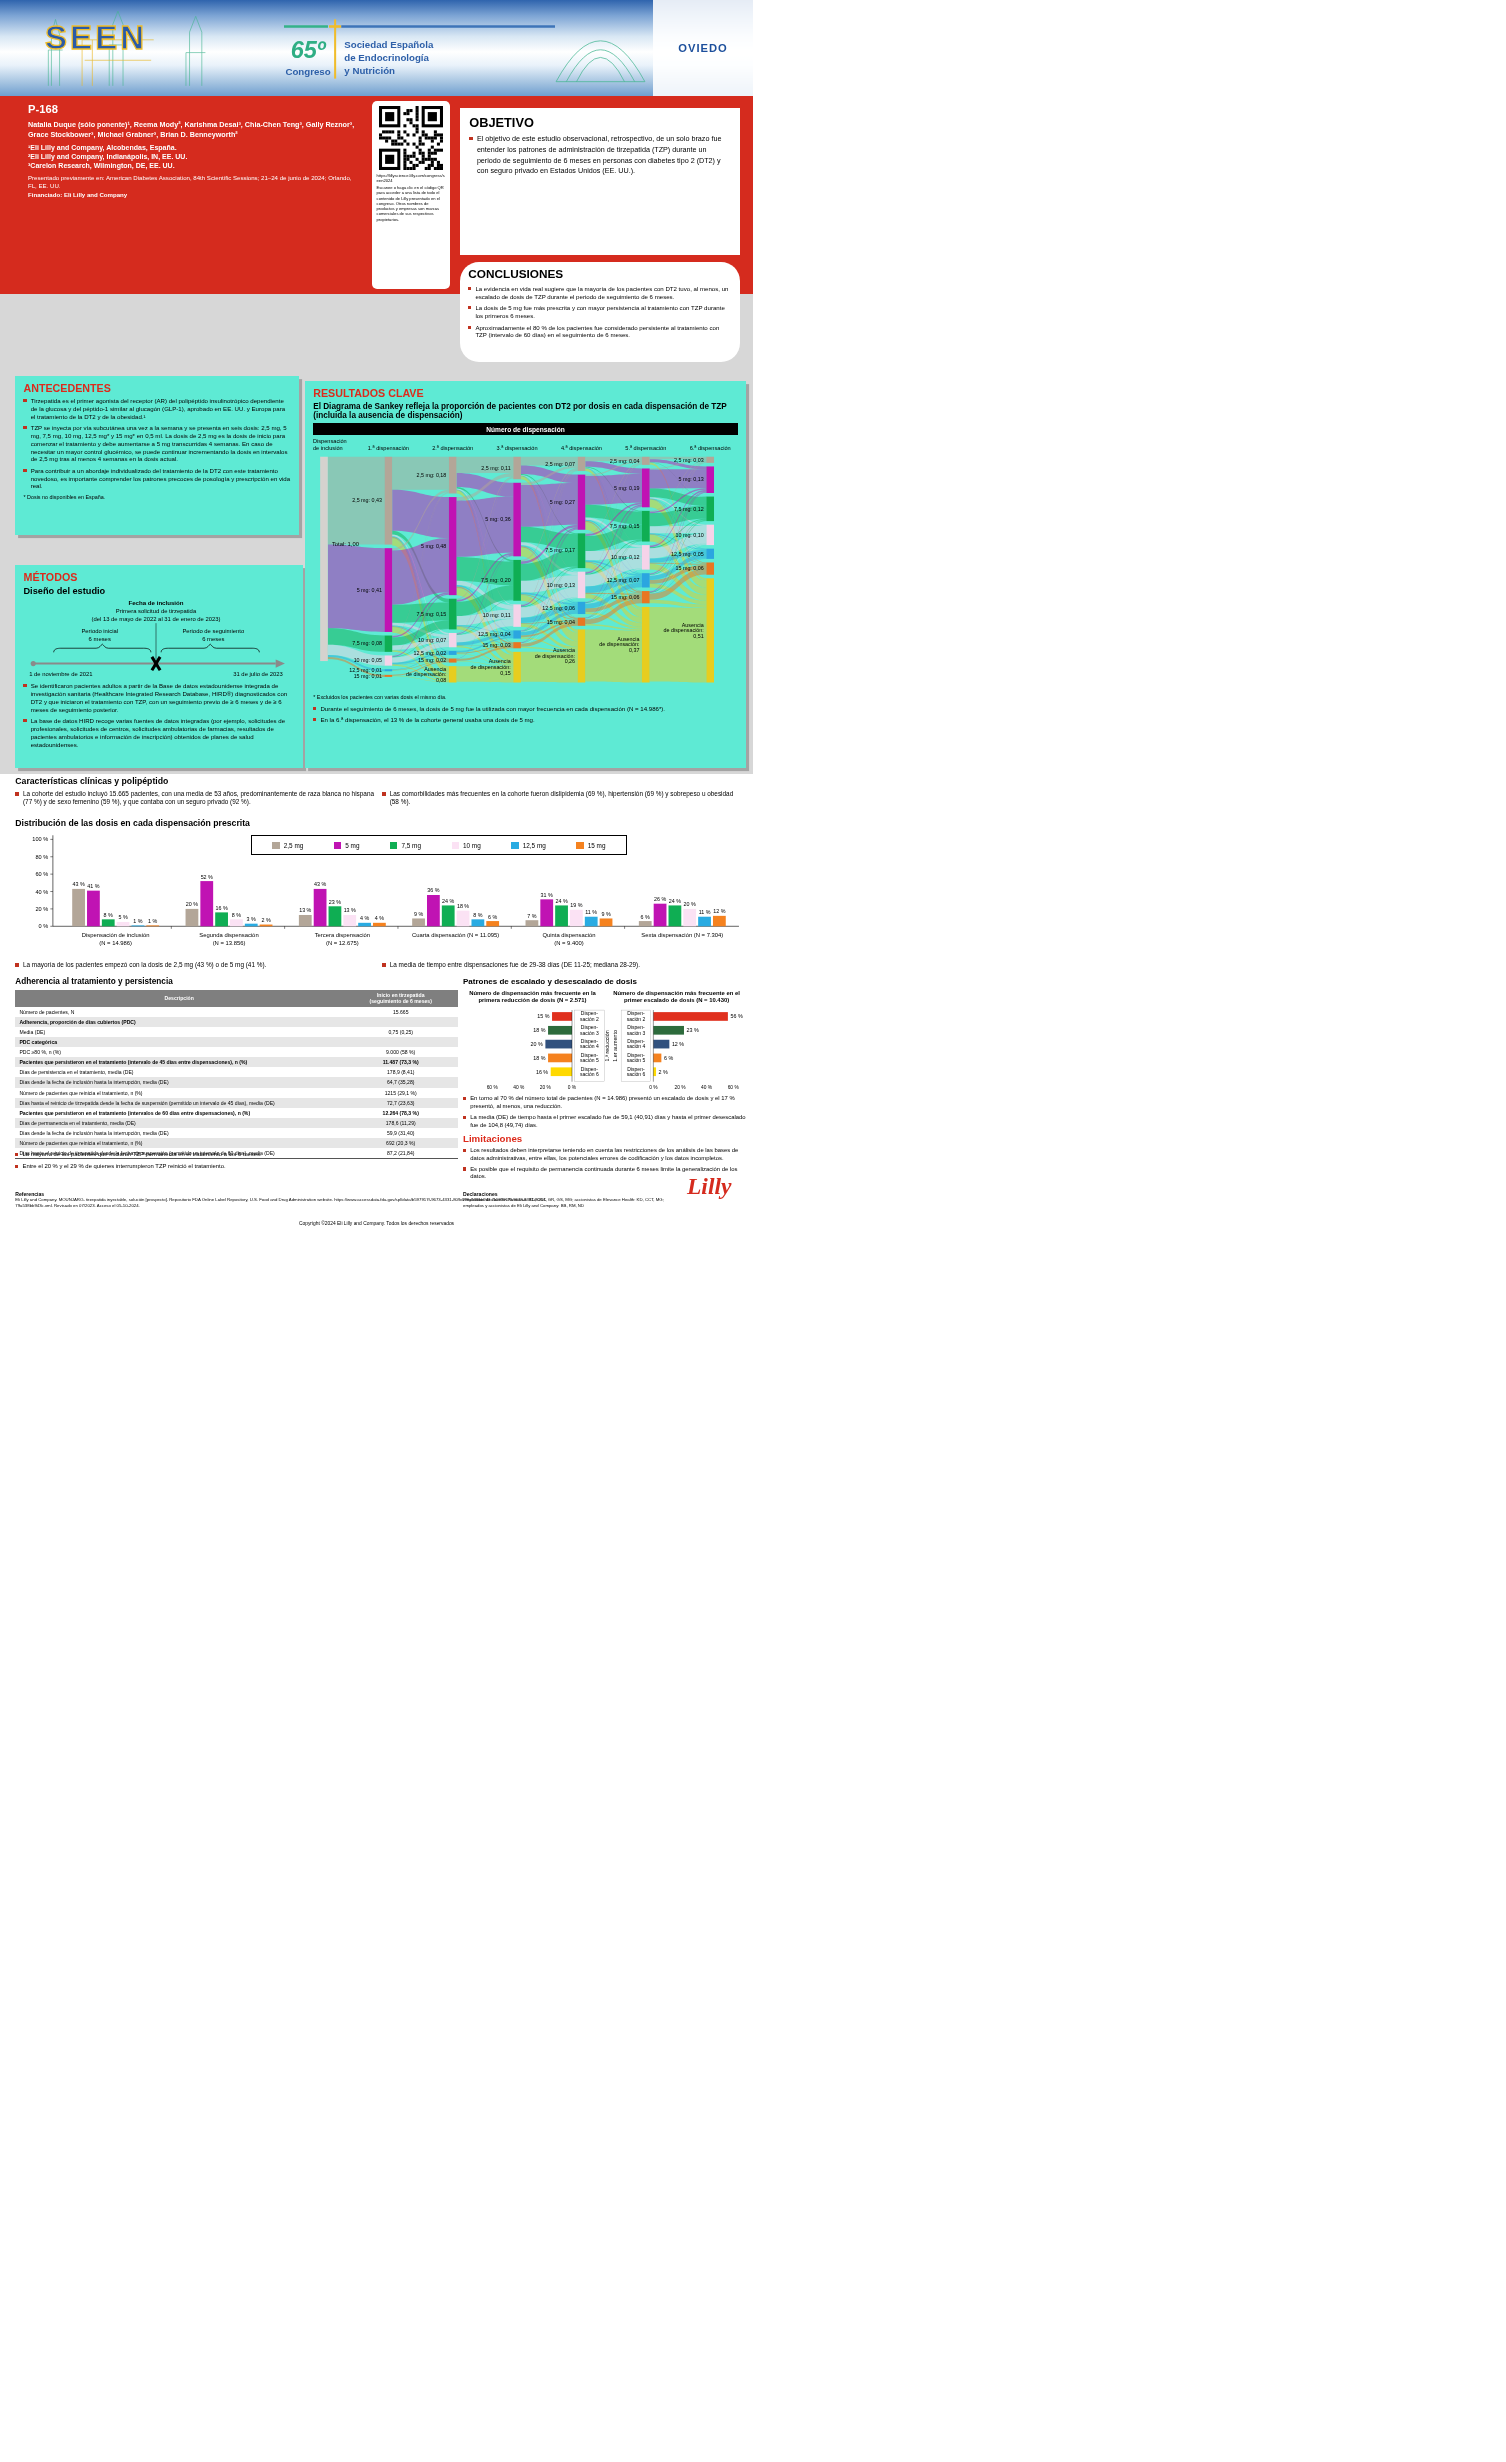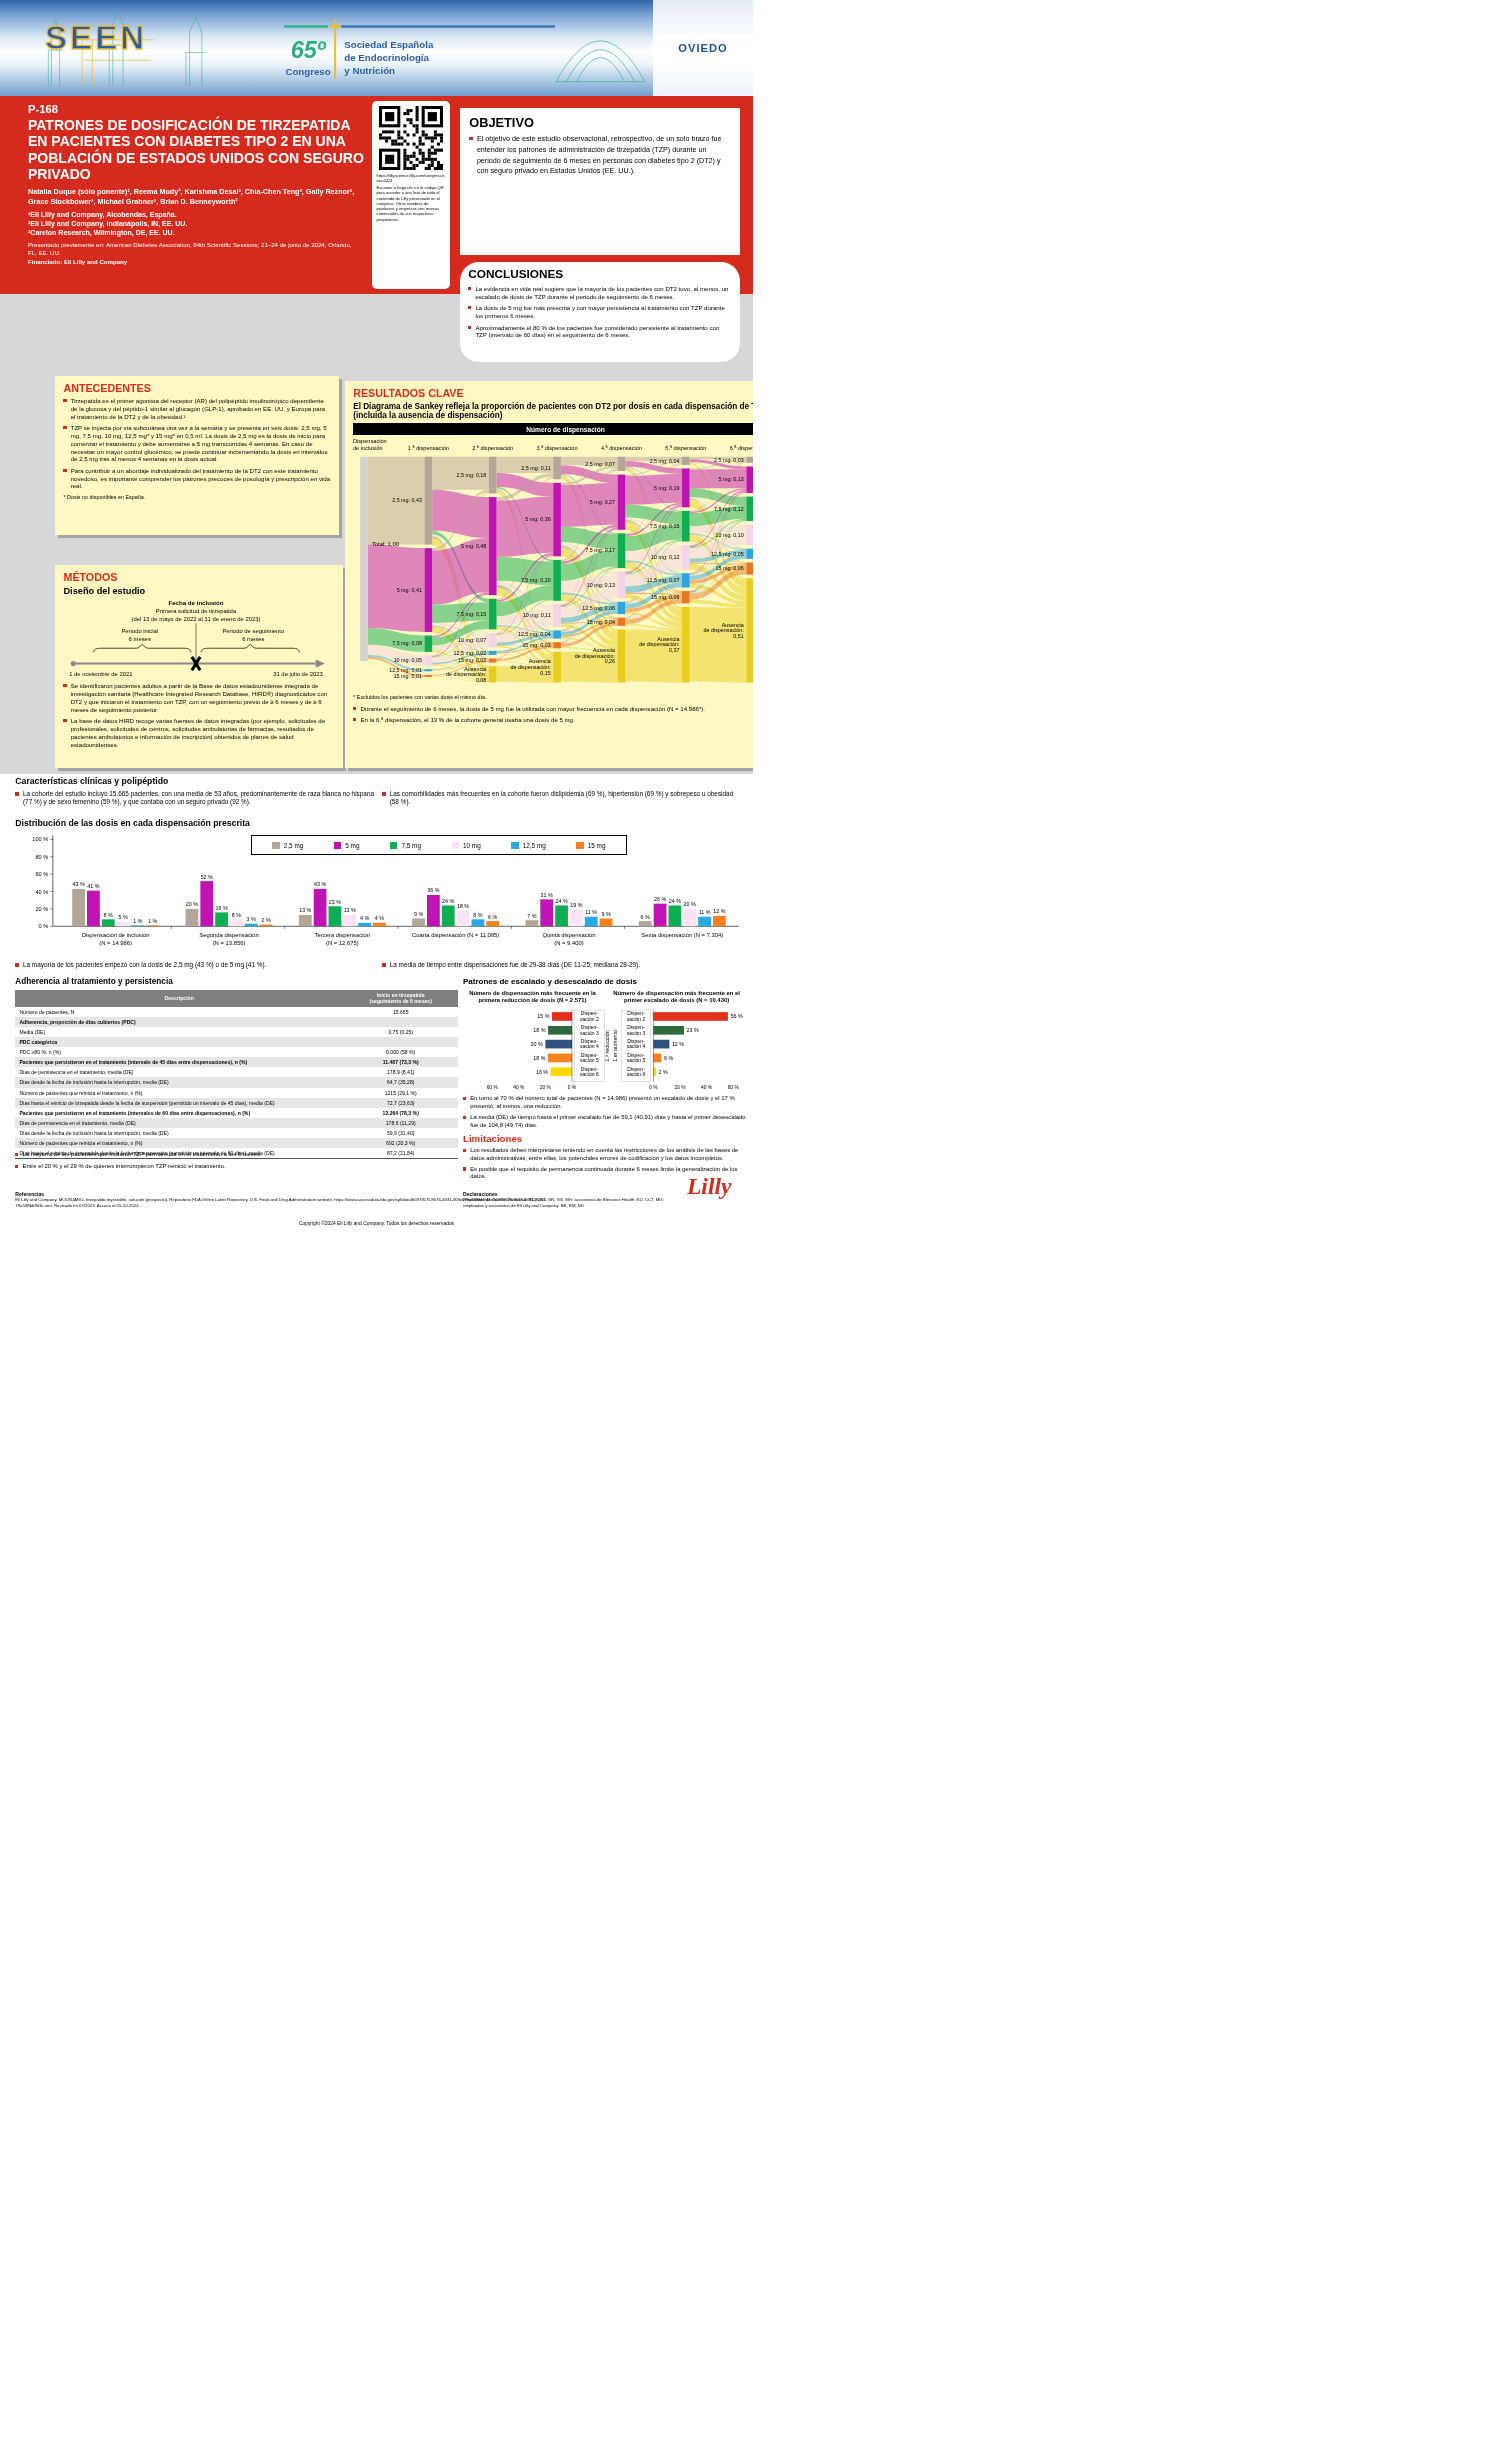--- a/index.html
+++ b/index.html
@@ -32,21 +32,21 @@
   .qr-text{font-size:4.1px;line-height:1.28;margin-top:3.1px;word-break:break-all;}
   .qr-caption{word-break:normal;margin-top:1.5px;}
 
   .white-box{background:#fff;color:#000;box-sizing:border-box;}
   #objetivo-box{left:460px;top:108px;width:280px;height:147px;padding:7.2px 9.2px;}
   #conclusiones-box{left:460px;top:262px;width:280px;height:100px;padding:5.1px 8.2px;border-radius:19px;}
   .box-heading{font-size:12.8px;font-weight:bold;margin-bottom:4.1px;}
 
   
   #gray-bg{left:0;top:294px;width:753px;height:480px;background:#d7d7d7;}
-  .card{background:#fef9c3;box-shadow:3.1px 3.1px 0 #a3a3a3;box-sizing:border-box;margin-left:40px;}
+  .card{background:#5eead4;box-shadow:3.1px 3.1px 0 #a3a3a3;box-sizing:border-box;}
   #antecedentes-card{left:15.3px;top:376px;width:284px;height:159px;padding:6.1px 8.2px;}
   #metodos-card{left:15.3px;top:565px;width:288px;height:203px;padding:6.1px 8.2px;}
   #resultados-card{left:305px;top:381px;width:441px;height:387px;padding:6.1px 8.2px;}
   .sec-heading{color:#dd2a1b;font-size:10.7px;font-weight:bold;margin-bottom:3.1px;}
   .sub-heading{font-size:8.2px;font-weight:bold;margin:1px 0 3.1px 0;}
 
   
   .bli{display:flex;gap:4.1px;margin-bottom:3.6px;}
   .bsq{width:3.6px;height:3.6px;background:#c0321f;flex:none;margin-top:2.3px;}
   .btx{flex:1;}
@@ -155,21 +155,20 @@
       </g>
     </svg>
     <div id="oviedo-panel" class="abs">
       <span id="oviedo">OVIEDO</span>
     </div>
   </div>
 
   <div id="banner" class="abs">
     <div id="banner-inner">
       <div id="p-code">P-168</div>
-      <div id="poster-title">PATRONES DE DOSIFICACIÓN DE TIRZEPATIDA EN PACIENTES CON DIABETES TIPO 2 EN UNA POBLACIÓN DE ESTADOS UNIDOS CON SEGURO PRIVADO</div>
       <div id="authors">Natalia Duque (sólo ponente)¹, Reema Mody², Karishma Desai³, Chia-Chen Teng³, Gally Reznor³, Grace Stockbower³, Michael Grabner³, Brian D. Benneyworth²</div>
       <div id="affils">
         <div>¹Eli Lilly and Company, Alcobendas, España.</div>
         <div>²Eli Lilly and Company, Indianápolis, IN, EE. UU.</div>
         <div>³Carelon Research, Wilmington, DE, EE. UU.</div>
       </div>
       <div id="presented">Presentado previamente en: American Diabetes Association, 84th Scientific Sessions; 21–24 de junio de 2024; Orlando, FL, EE. UU.</div>
       <div id="funded">Financiado: Eli Lilly and Company</div>
     </div>
   </div>

